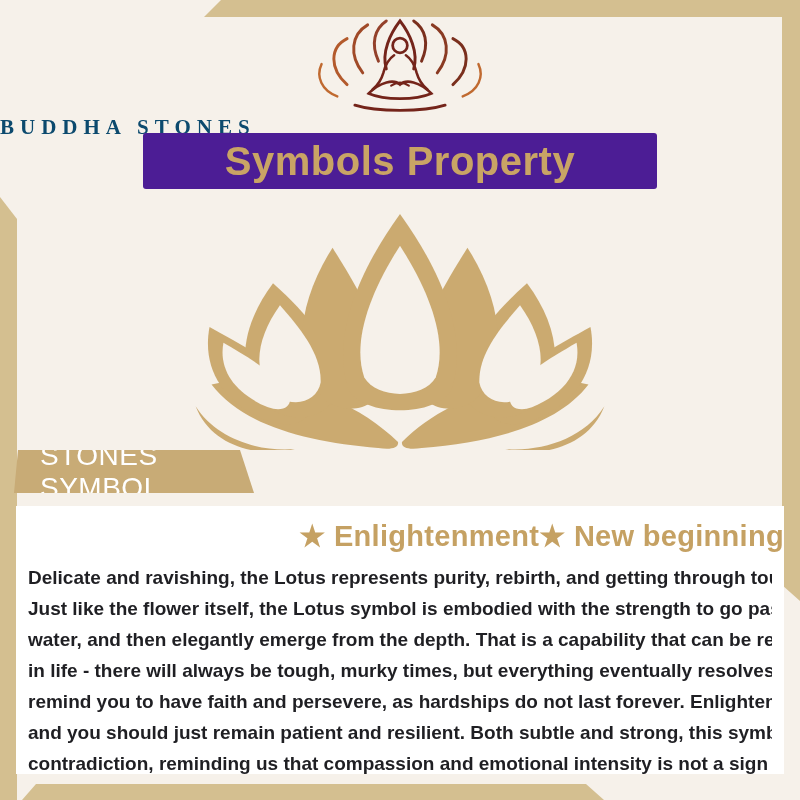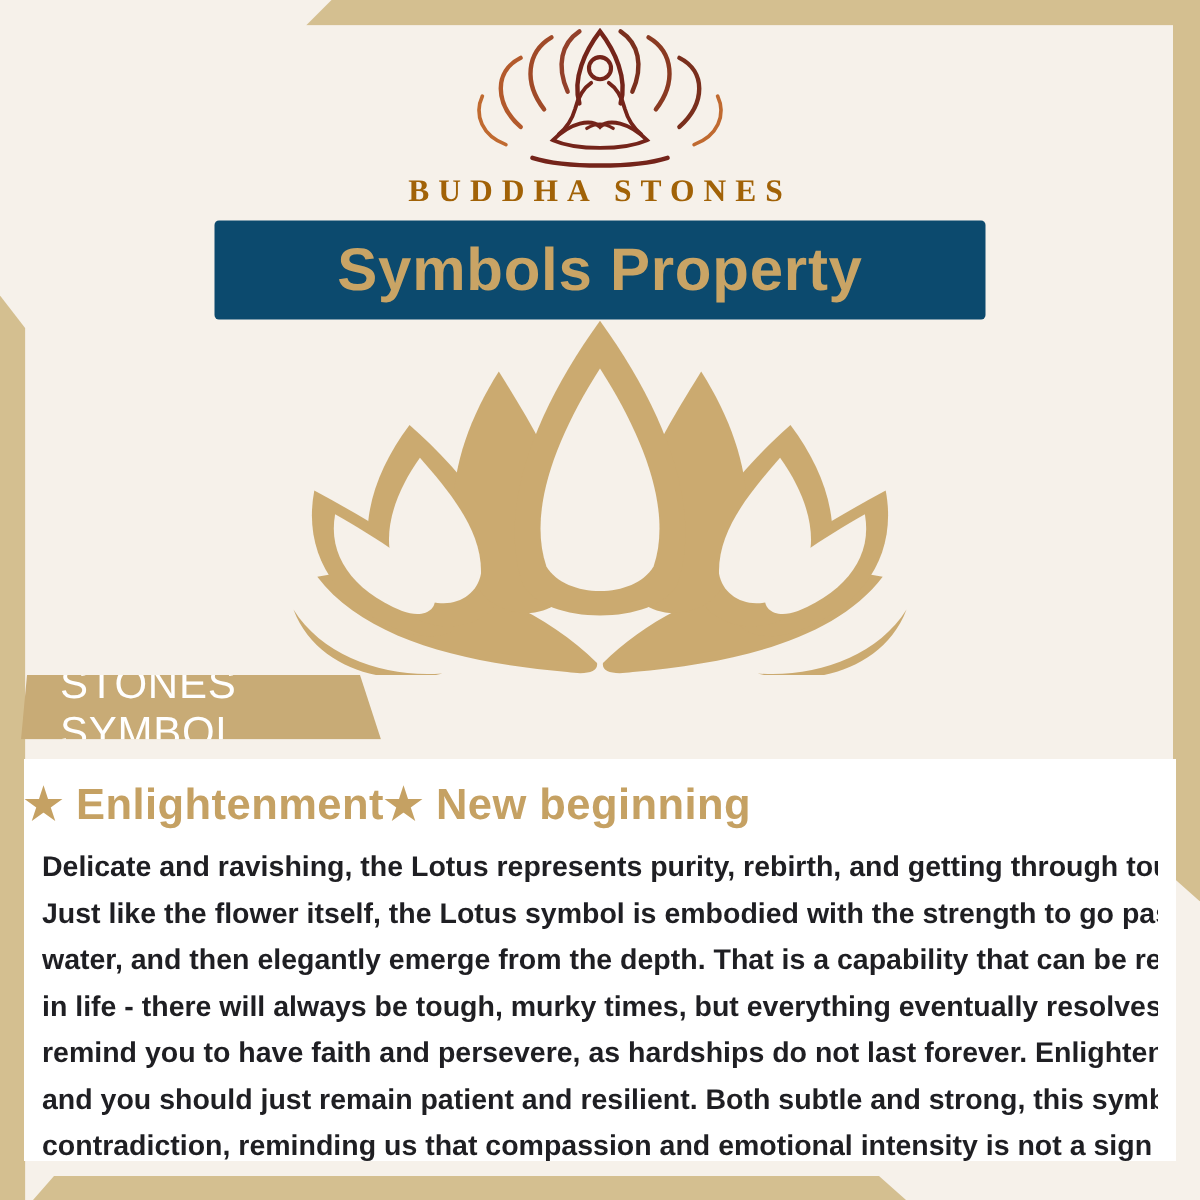--- a/index.html
+++ b/index.html
@@ -14,44 +14,44 @@
     clip-path:polygon(17px 0,100% 0,100% 100%,0 100%);}
   .band-right{left:782px;top:0;width:18px;height:601px;
     clip-path:polygon(0 0,100% 0,100% 100%,0 calc(100% - 16px));}
   .band-left{left:0;top:197px;width:17px;height:603px;
     clip-path:polygon(0 0,100% 22px,100% 100%,0 100%);}
   .band-bottom{left:22px;top:784px;width:582px;height:16px;
     clip-path:polygon(14px 0,calc(100% - 18px) 0,100% 100%,0 100%);}
 
   
   .logo-wrap{position:absolute;left:310px;top:18px;width:180px;height:98px;}
-  .brand-name{position:absolute;left:0;top:115px;width:800px;text-align:center;
+  .brand-name{position:absolute;left:0;top:115px;width:800px;
     font-family:"Liberation Serif",serif;font-size:21px;font-weight:600;
-    letter-spacing:6px;color:#a16207;}
+    letter-spacing:6px;color:#0c4a6e;}
 
   
-  .title-banner{position:absolute;left:143px;top:147px;width:514px;height:66px;
-    background:#0c4a6e;border-radius:3px;display:flex;align-items:center;justify-content:center;}
+  .title-banner{position:absolute;left:143px;top:133px;width:514px;height:56px;
+    background:#4c1d95;border-radius:3px;display:flex;align-items:center;justify-content:center;}
   .title-banner span{font-size:40px;font-weight:bold;color:#c9a465;letter-spacing:0.5px;}
 
   
   .lotus-wrap{position:absolute;left:180px;top:202px;width:440px;height:248px;}
 
   
   .ribbon{position:absolute;left:14px;top:450px;width:240px;height:43px;
     background:#c8ab76;
     clip-path:polygon(4px 0,226px 0,100% 100%,0 100%);
     display:flex;align-items:center;}
   .ribbon span{color:#ffffff;font-size:28px;font-weight:500;letter-spacing:0.5px;
     padding-left:26px;}
 
   
   .content-box{position:absolute;left:16px;top:506px;width:768px;height:268px;
     background:#ffffff;}
-  .content-heading{margin-top:13px;text-align:left;
+  .content-heading{margin-top:13px;text-align:right;
     font-size:29px;font-weight:bold;color:#c5a163;letter-spacing:0.3px;}
   .body-text{margin:9px 12px 0 12px;}
   .body-line{font-size:19px;font-weight:bold;color:#1f1f23;line-height:31px;
     white-space:nowrap;overflow:hidden;
     text-align:justify;text-align-last:justify;-moz-text-align-last:justify;}
 </style>
 </head>
 <body>
 
 <div class="band band-top"></div>

